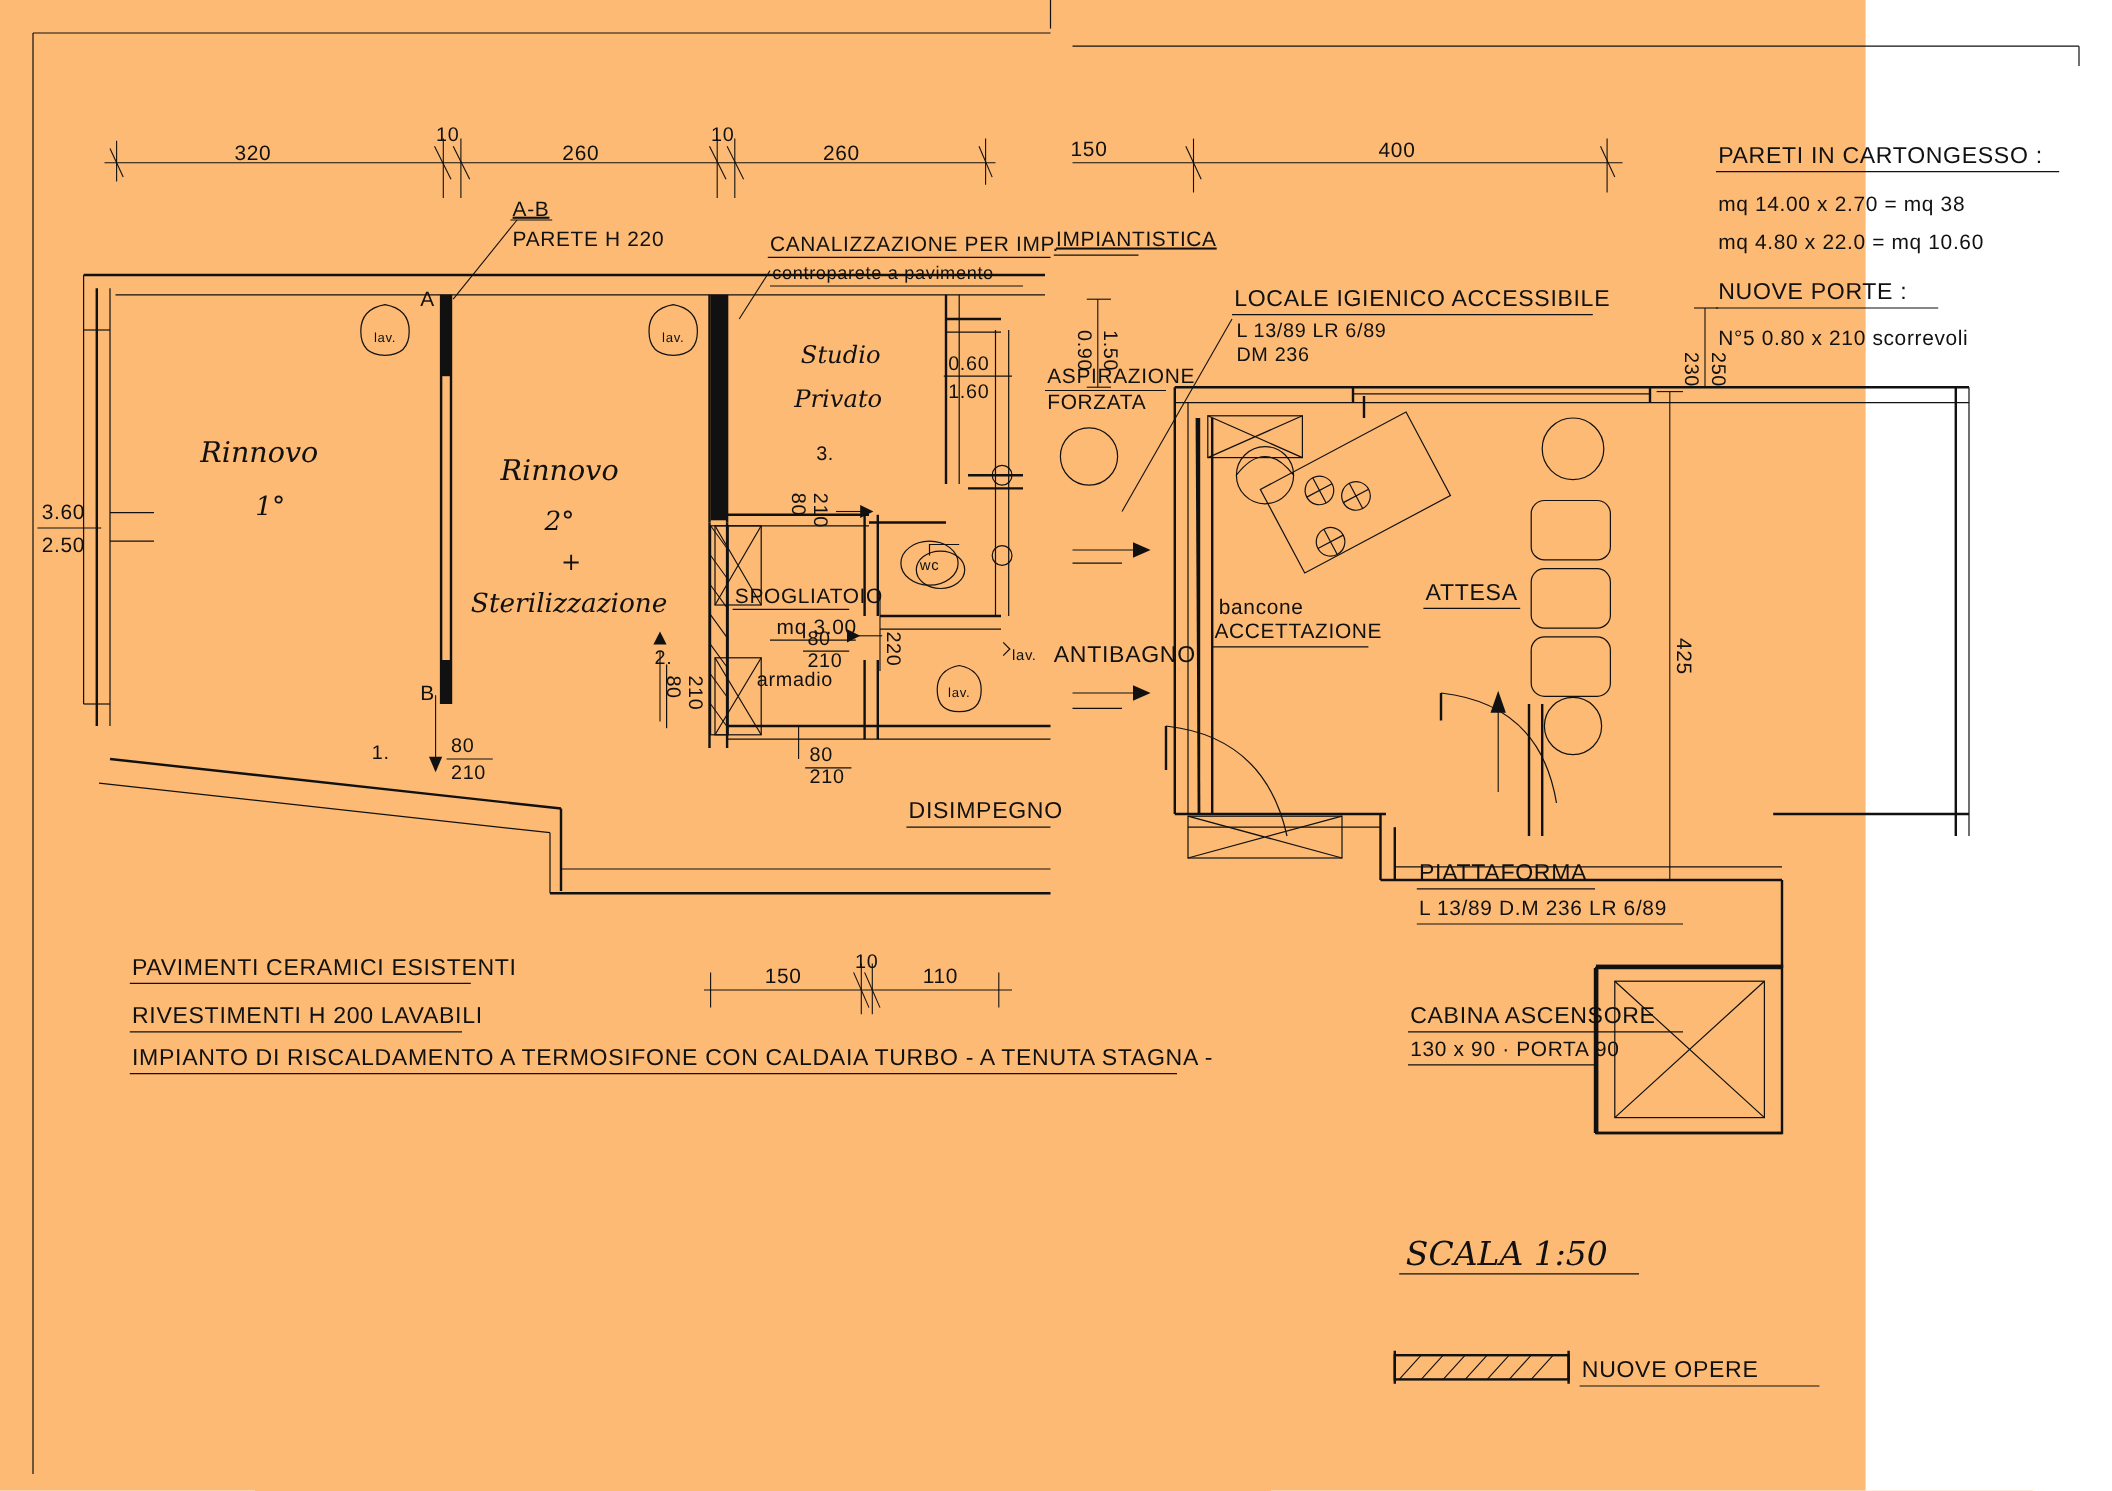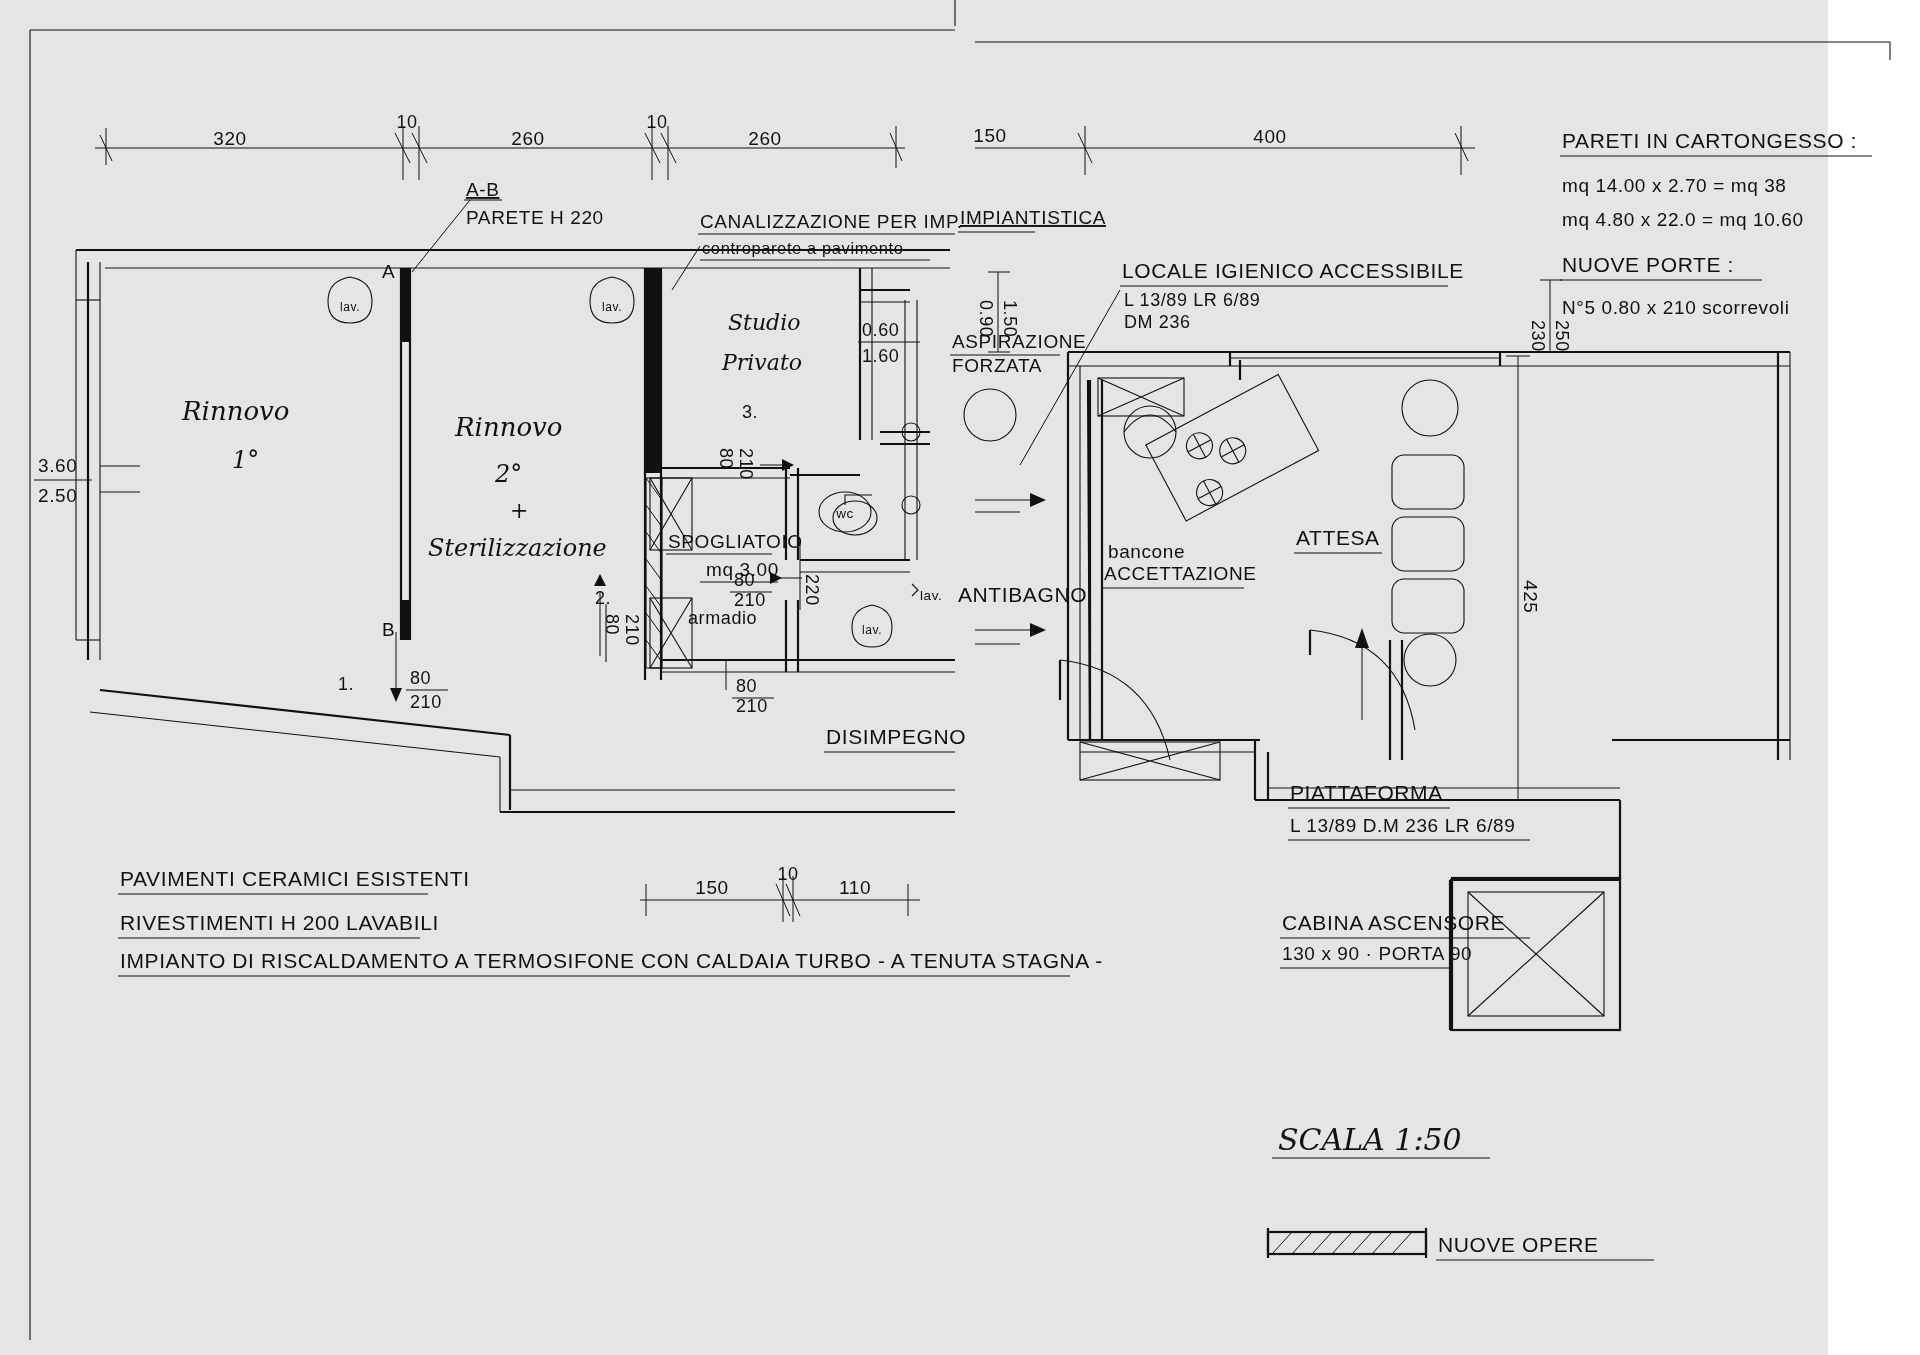--- a/index.html
+++ b/index.html
@@ -10,23 +10,23 @@
   body {
     width: 1920px;
     height: 1355px;
     font-family: "Liberation Sans", sans-serif;
     overflow: hidden;
     position: relative;
   }
   #sheet {
     position: absolute;
     top: 0; left: 0;
-    width: 1828px;
+    width: 1696px;
     height: 1355px;
-    background: #e5e5e5;
+    background: #fdba74;
   }
   svg { display: block; }
   .ln { stroke: #111; fill: none; }
   .thin { stroke-width: 1.1; }
   .med { stroke-width: 2.2; }
   .dim { stroke: #111; stroke-width: 1.0; fill: none; }
   .wallfill { fill: #111; stroke: none; }
   .txt {
     font-family: "Liberation Sans", sans-serif;
     fill: #111;

